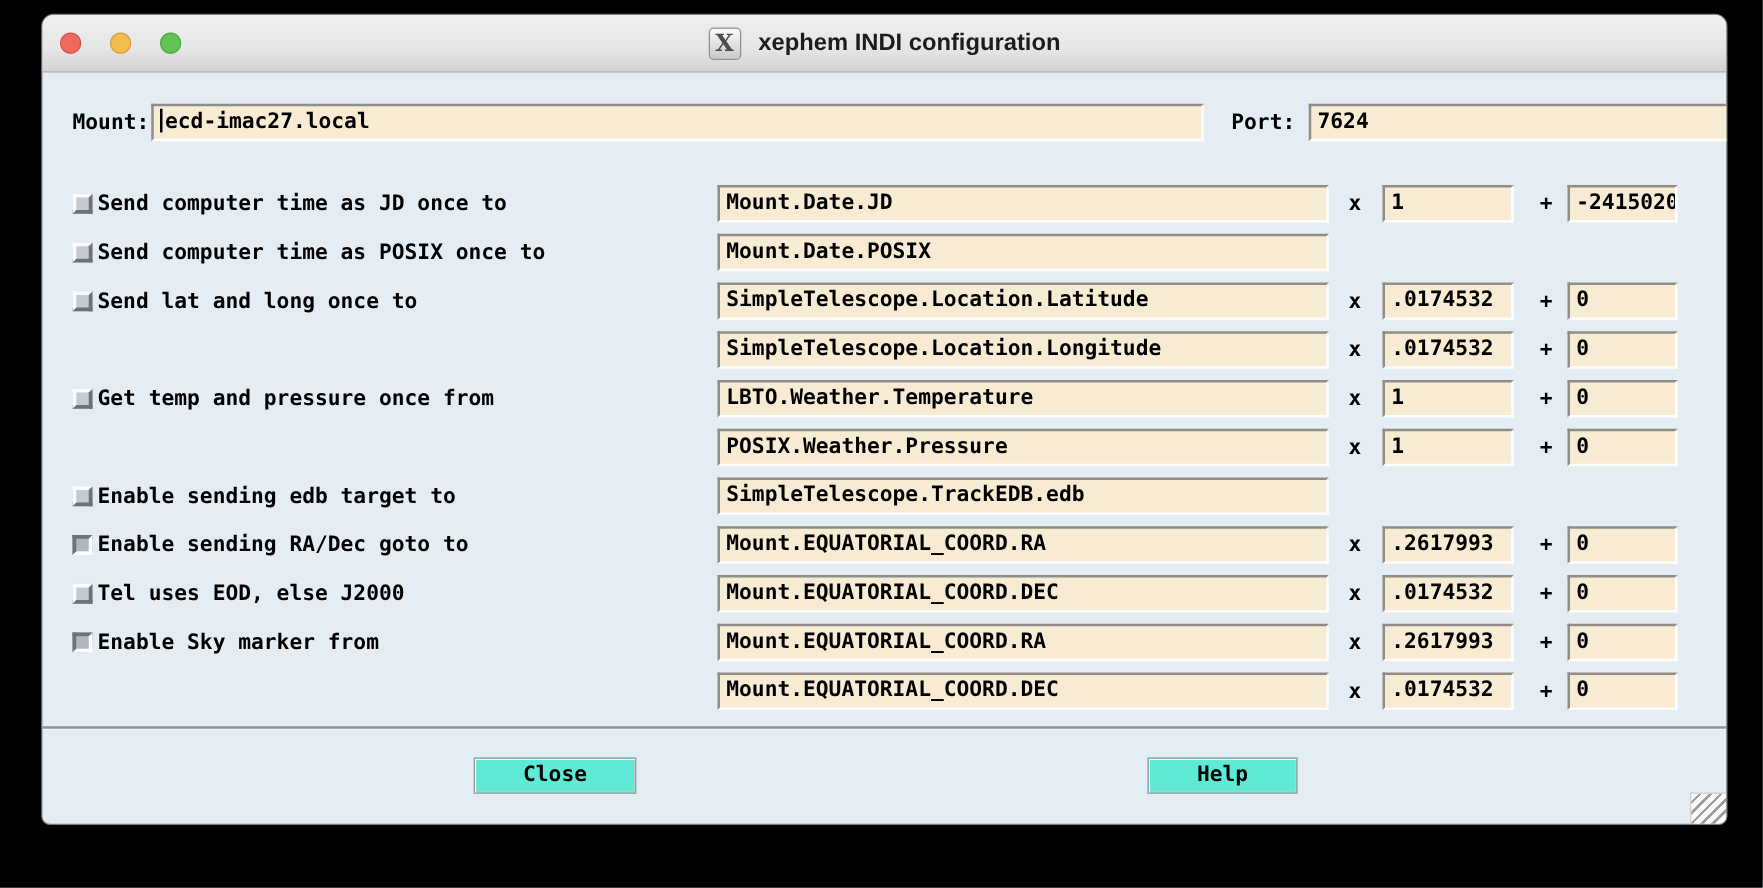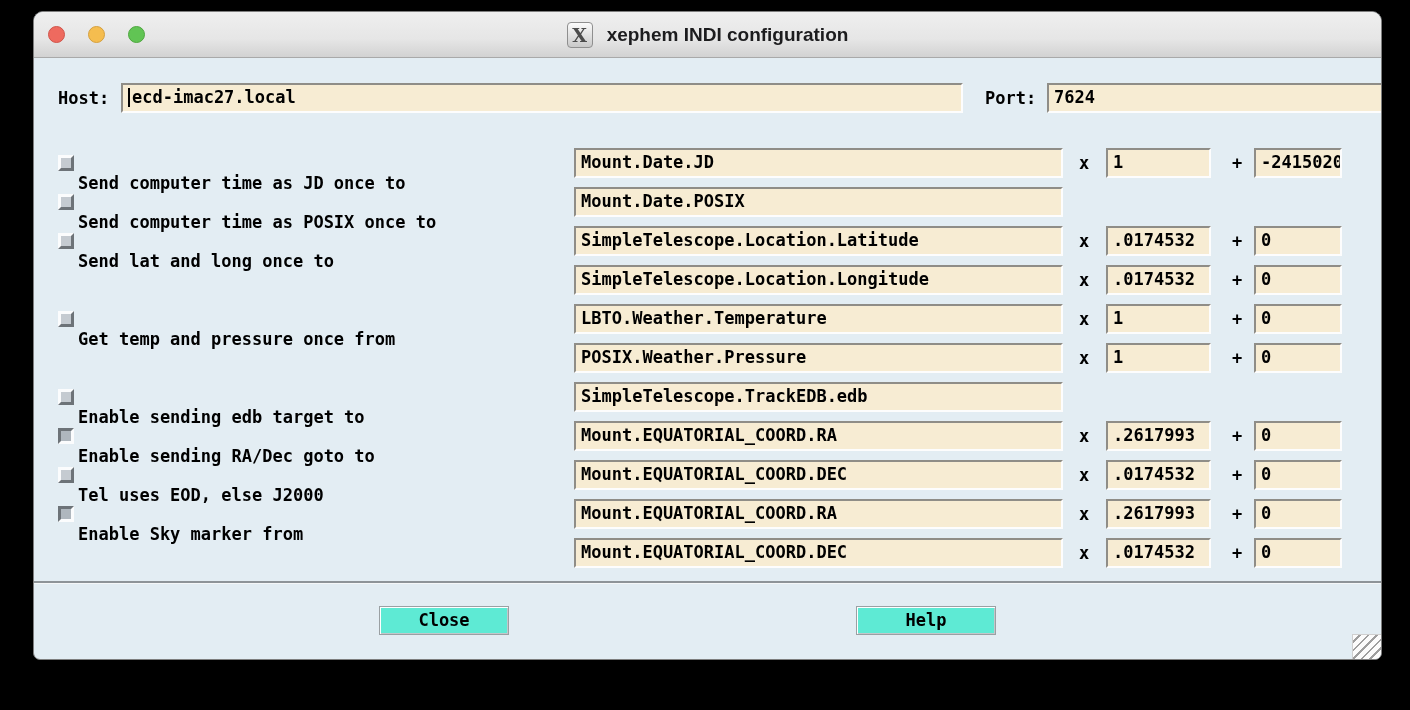--- a/index.html
+++ b/index.html
@@ -33,21 +33,21 @@
   .tfield { position:absolute; height:30px; background:#f7ecd3;
             border:2px solid; border-color:#8f8d87 #fdfdfd #fdfdfd #8f8d87;
             font-size:17px; font-weight:bold; color:#000;
             line-height:25px; padding:0 5px; white-space:nowrap; overflow:hidden; }
   .cursorbar { display:inline-block; width:2px; height:19px; background:#000;
                vertical-align:-4px; margin-right:2px; }
   .cb { position:absolute; width:16px; height:16px; border:3px solid;
         border-color:#fbfcfd #6d7378 #6d7378 #fbfcfd; background:#c5cbd1; }
   .cb.checked { border-color:#6d7378 #fbfcfd #fbfcfd #6d7378; background:#afb7be; }
   .rowlabel { position:absolute; left:44px; line-height:30px;
-              font-size:17px; font-weight:bold; color:#000; white-space:nowrap;margin-top:20px; }
+              font-size:17px; font-weight:bold; color:#000; white-space:nowrap; }
   .op { position:absolute; width:22px; text-align:center; line-height:30px;
         font-size:17px; font-weight:bold; color:#000; }
 
   
   .hostlabel { position:absolute; left:24px; top:71px; line-height:30px; }
   .hostfield { left:87px; top:71px; width:842px; }
   .portlabel { position:absolute; left:951px; top:71px; line-height:30px; }
   .portfield { left:1013px; top:71px; width:348px; }
 
   
@@ -63,41 +63,41 @@
   
   .separator { position:absolute; left:0; top:569px; width:100%; height:3px;
                background:#8e9498; border-bottom:1px solid #f5f7f8; }
   .btn { position:absolute; top:594px; height:29px; background:#5eead4;
          border:1px solid #9aa0a3;
          box-shadow:inset 1px 1px 0 #ffffff, inset -1px -1px 0 #c3c7ca;
          font-family:"DejaVu Sans Mono","Liberation Mono",monospace;
          font-size:17px; font-weight:bold; color:#000; text-align:center;
          line-height:27px; }
   .btn.close { left:345px; width:130px; }
-  .btn.help  { left:822px; width:140px; }
+  .btn.help  { left:884px; width:120px; }
   .grip { position:absolute; right:0; bottom:0; width:29px; height:25px;
           background:repeating-linear-gradient(135deg,#fbfbfb 0 4px,#9e9e9e 4px 6px);
           border-top:1px solid #cfcfcf; border-left:1px solid #cfcfcf; }
 </style>
 </head>
 <body>
 
 <div class="window">
 
   <div class="titlebar">
     <div class="traffic">
       <span class="light red"></span>
       <span class="light yellow"></span>
       <span class="light green"></span>
     </div>
     <span class="appicon">X</span>
     <span class="title">xephem INDI configuration</span>
   </div>
 
-  <span class="hostlabel mono17">Host:</span>
+  <span class="hostlabel mono17">Mount:</span>
   <div class="tfield hostfield"><span class="cursorbar"></span><span>ecd-imac27.local</span></div>
 
   <span class="portlabel mono17">Port:</span>
   <div class="tfield portfield"><span>7624</span></div>
 
   <div class="rows">
   <div class="row">
     <span class="cb"></span>
     <span class="rowlabel">Send computer time as JD once to</span>
     <div class="tfield device">Mount.Date.JD</div>

